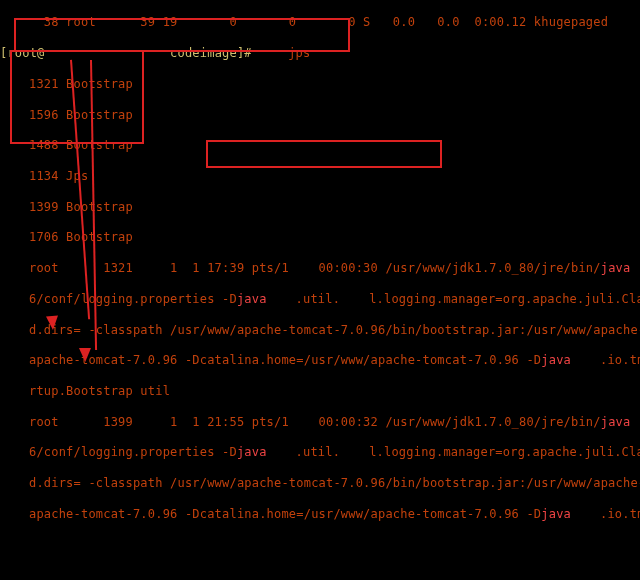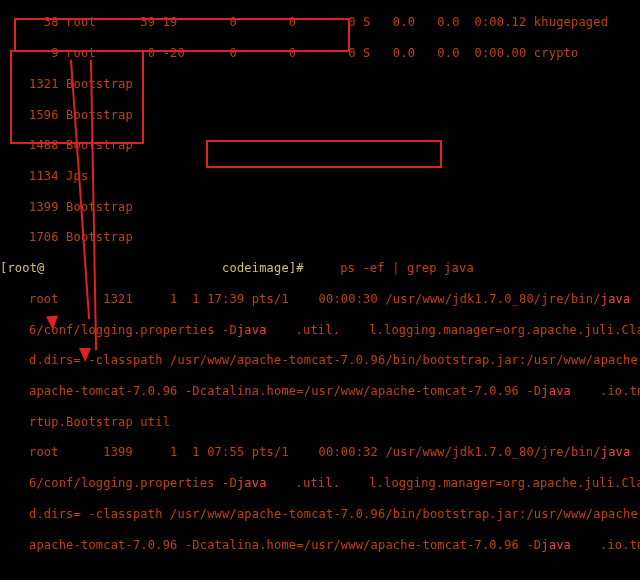--- a/index.html
+++ b/index.html
@@ -49,34 +49,33 @@
     border-top: 14px solid #d22;
     transform-origin: center top;
     pointer-events: none;
   }
 </style>
 </head>
 <body>
 
 <div class="term">
 <span class="line w">  38 root      39 19       0       0       0 S   0.0   0.0  0:00.12 khugepaged</span>
-<span class="line w">   9 root       0 -20      0       0       0 S   0.0   0.0  0:00.00 crypto</span>
+<span class="line"><span class="o">[root@</span><span class="w">             </span><span class="o">codeimage]#</span><span class="w"> jps</span></span>
 <span class="line w">1321 Bootstrap</span>
 <span class="line w">1596 Bootstrap</span>
 <span class="line w">1488 Bootstrap</span>
 <span class="line w">1134 Jps</span>
 <span class="line w">1399 Bootstrap</span>
 <span class="line w">1706 Bootstrap</span>
-<span class="line"><span class="o">[root@</span><span class="w">                    </span><span class="o">codeimage]#</span><span class="w"> ps -ef | grep java</span></span>
 <span class="line"><span class="w">root      1321     1  1 17:39 pts/1    00:00:30 /usr/www/jdk1.7.0_80/jre/bin/</span><span class="r">java</span><span class="w"> -D</span><span class="r">java</span></span>
 <span class="line"><span class="w">6/conf/logging.properties -D</span><span class="r">java</span><span class="w">.util.</span><span class="w">l.logging.manager=org.apache.juli.ClassLoaderLogManager</span></span>
 <span class="line w">d.dirs= -classpath /usr/www/apache-tomcat-7.0.96/bin/bootstrap.jar:/usr/www/apache-tomcat-7.</span>
 <span class="line"><span class="w">apache-tomcat-7.0.96 -Dcatalina.home=/usr/www/apache-tomcat-7.0.96 -D</span><span class="r">java</span><span class="w">.io.tmpdir=/usr/www</span></span>
 <span class="line w">rtup.Bootstrap util</span>
-<span class="line"><span class="w">root      1399     1  1 07:55 pts/1    00:00:32 /usr/www/jdk1.7.0_80/jre/bin/</span><span class="r">java</span><span class="w"> -D</span><span class="r">java</span></span>
+<span class="line"><span class="w">root      1399     1  1 21:55 pts/1    00:00:32 /usr/www/jdk1.7.0_80/jre/bin/</span><span class="r">java</span><span class="w"> -D</span><span class="r">java</span></span>
 <span class="line"><span class="w">6/conf/logging.properties -D</span><span class="r">java</span><span class="w">.util.</span><span class="w">l.logging.manager=org.apache.juli.ClassLoaderLogManager</span></span>
 <span class="line w">d.dirs= -classpath /usr/www/apache-tomcat-7.0.96/bin/bootstrap.jar:/usr/www/apache-tomcat-7.</span>
 <span class="line"><span class="w">apache-tomcat-7.0.96 -Dcatalina.home=/usr/www/apache-tomcat-7.0.96 -D</span><span class="r">java</span><span class="w">.io.tmpdir=/usr/www</span></span>
 
 
 
 
 
 
 

